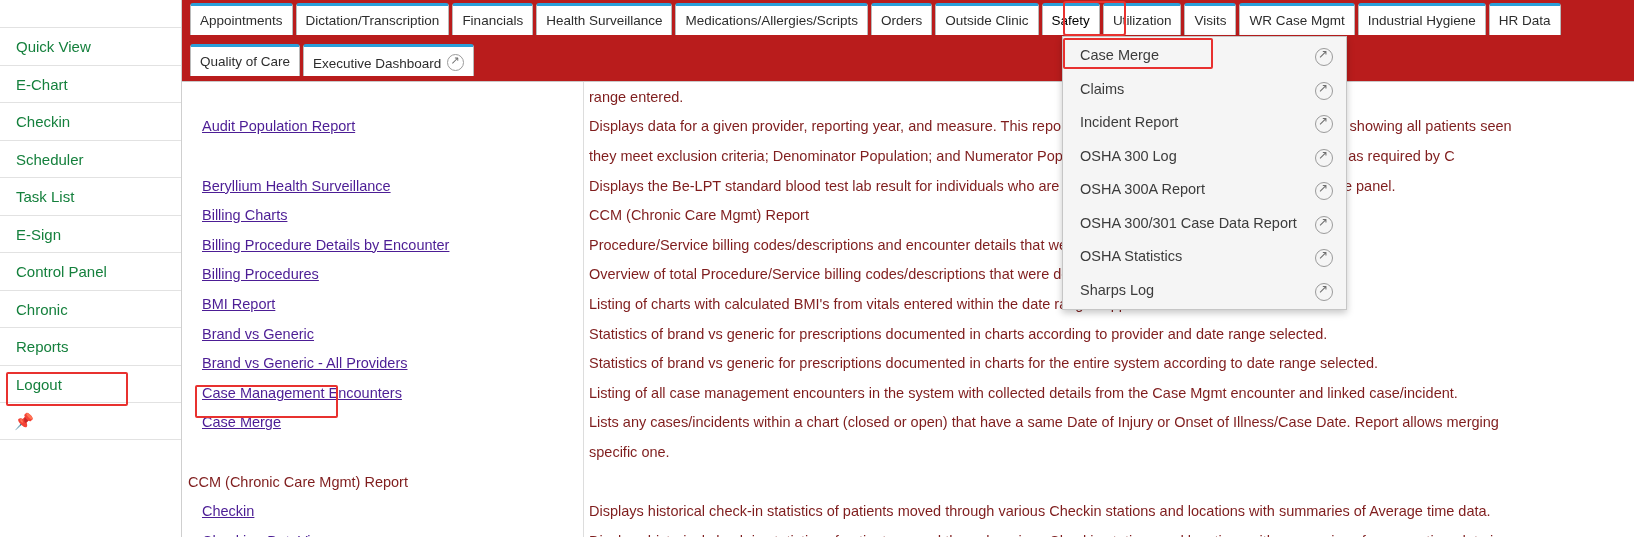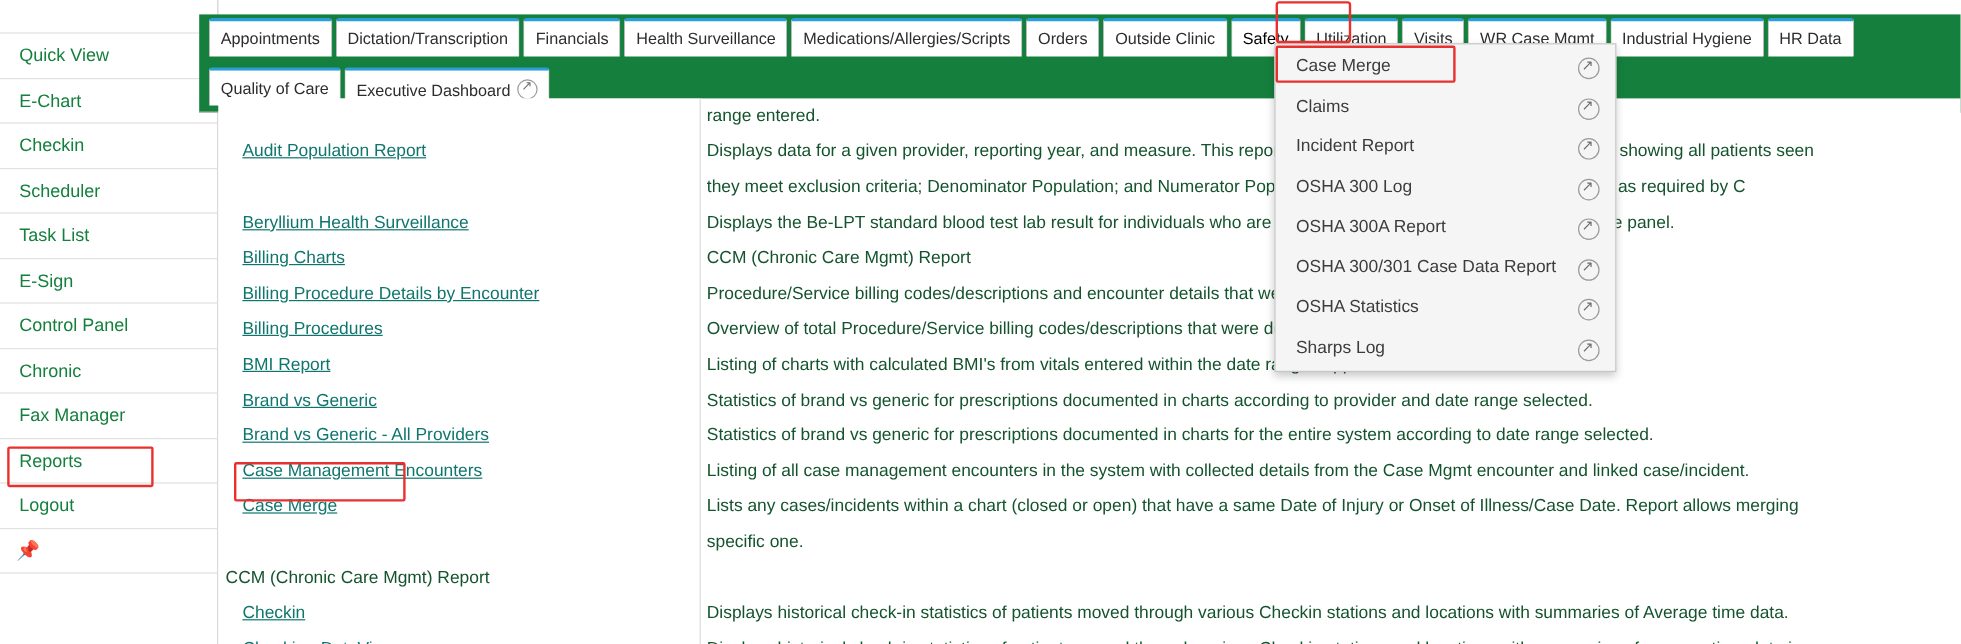--- a/index.html
+++ b/index.html
@@ -62,28 +62,27 @@
   }
   .pin-icon {
     font-size: 16px;
     color: #4a4a4a;
     transform: rotate(0deg);
   }
 
   
   #tabbar {
     position: absolute;
-    left: 166px;
+    left: 182px;
     top: 0;
     right: 0;
     height: 82px;
-    background: #15803d;
+    background: #b91c1c;
     border-bottom: 1px solid #c9c9c9;
     box-sizing: border-box;
-    margin-top: 12px;
   }
   .tab-row {
     position: absolute;
     left: 8px;
     display: flex;
     align-items: flex-end;
     gap: 3px;
   }
   .tab-row.row1 { top: 3px; }
   .tab-row.row2 { top: 44px; }
@@ -167,30 +166,30 @@
   .row {
     display: flex;
     height: 29.6px;
     align-items: center;
   }
   .row .name {
     width: 401px;
     box-sizing: border-box;
     padding-left: 20px;
     font-size: 14.5px;
-    color: #0f766e;
+    color: #4c1d95;
     text-decoration: underline;
     white-space: nowrap;
     overflow: hidden;
   }
   .row .desc {
     flex: 1;
     padding-left: 6px;
     font-size: 14.5px;
-    color: #14532d;
+    color: #7f1d1d;
     white-space: nowrap;
     overflow: hidden;
   }
   .row.partial .name { color: #1a4f8a; text-decoration: none; }
   .row-highlight {
     position: absolute;
     left: 13px;
     top: 303px;
     width: 143px;
     height: 33px;
@@ -262,21 +261,20 @@
   <div id="sidebar">
     <div class="side-item first"></div>
     <div class="side-item"><span>Quick View</span></div>
     <div class="side-item"><span>E-Chart</span></div>
     <div class="side-item"><span>Checkin</span></div>
     <div class="side-item"><span>Scheduler</span></div>
     <div class="side-item"><span>Task List</span></div>
     <div class="side-item"><span>E-Sign</span></div>
     <div class="side-item"><span>Control Panel</span></div>
     <div class="side-item"><span>Chronic</span></div>
-    <div class="side-item"><span>Fax Manager</span></div>
     <div class="side-item"><span>Reports</span></div>
     <div class="side-item"><span>Logout</span></div>
     <div class="pin-row">
       <span class="pin-icon">📌</span>
     </div>
     <div class="side-highlight"></div>
   </div>
 
   <div id="tabbar">
     <div class="tab-row row1">

